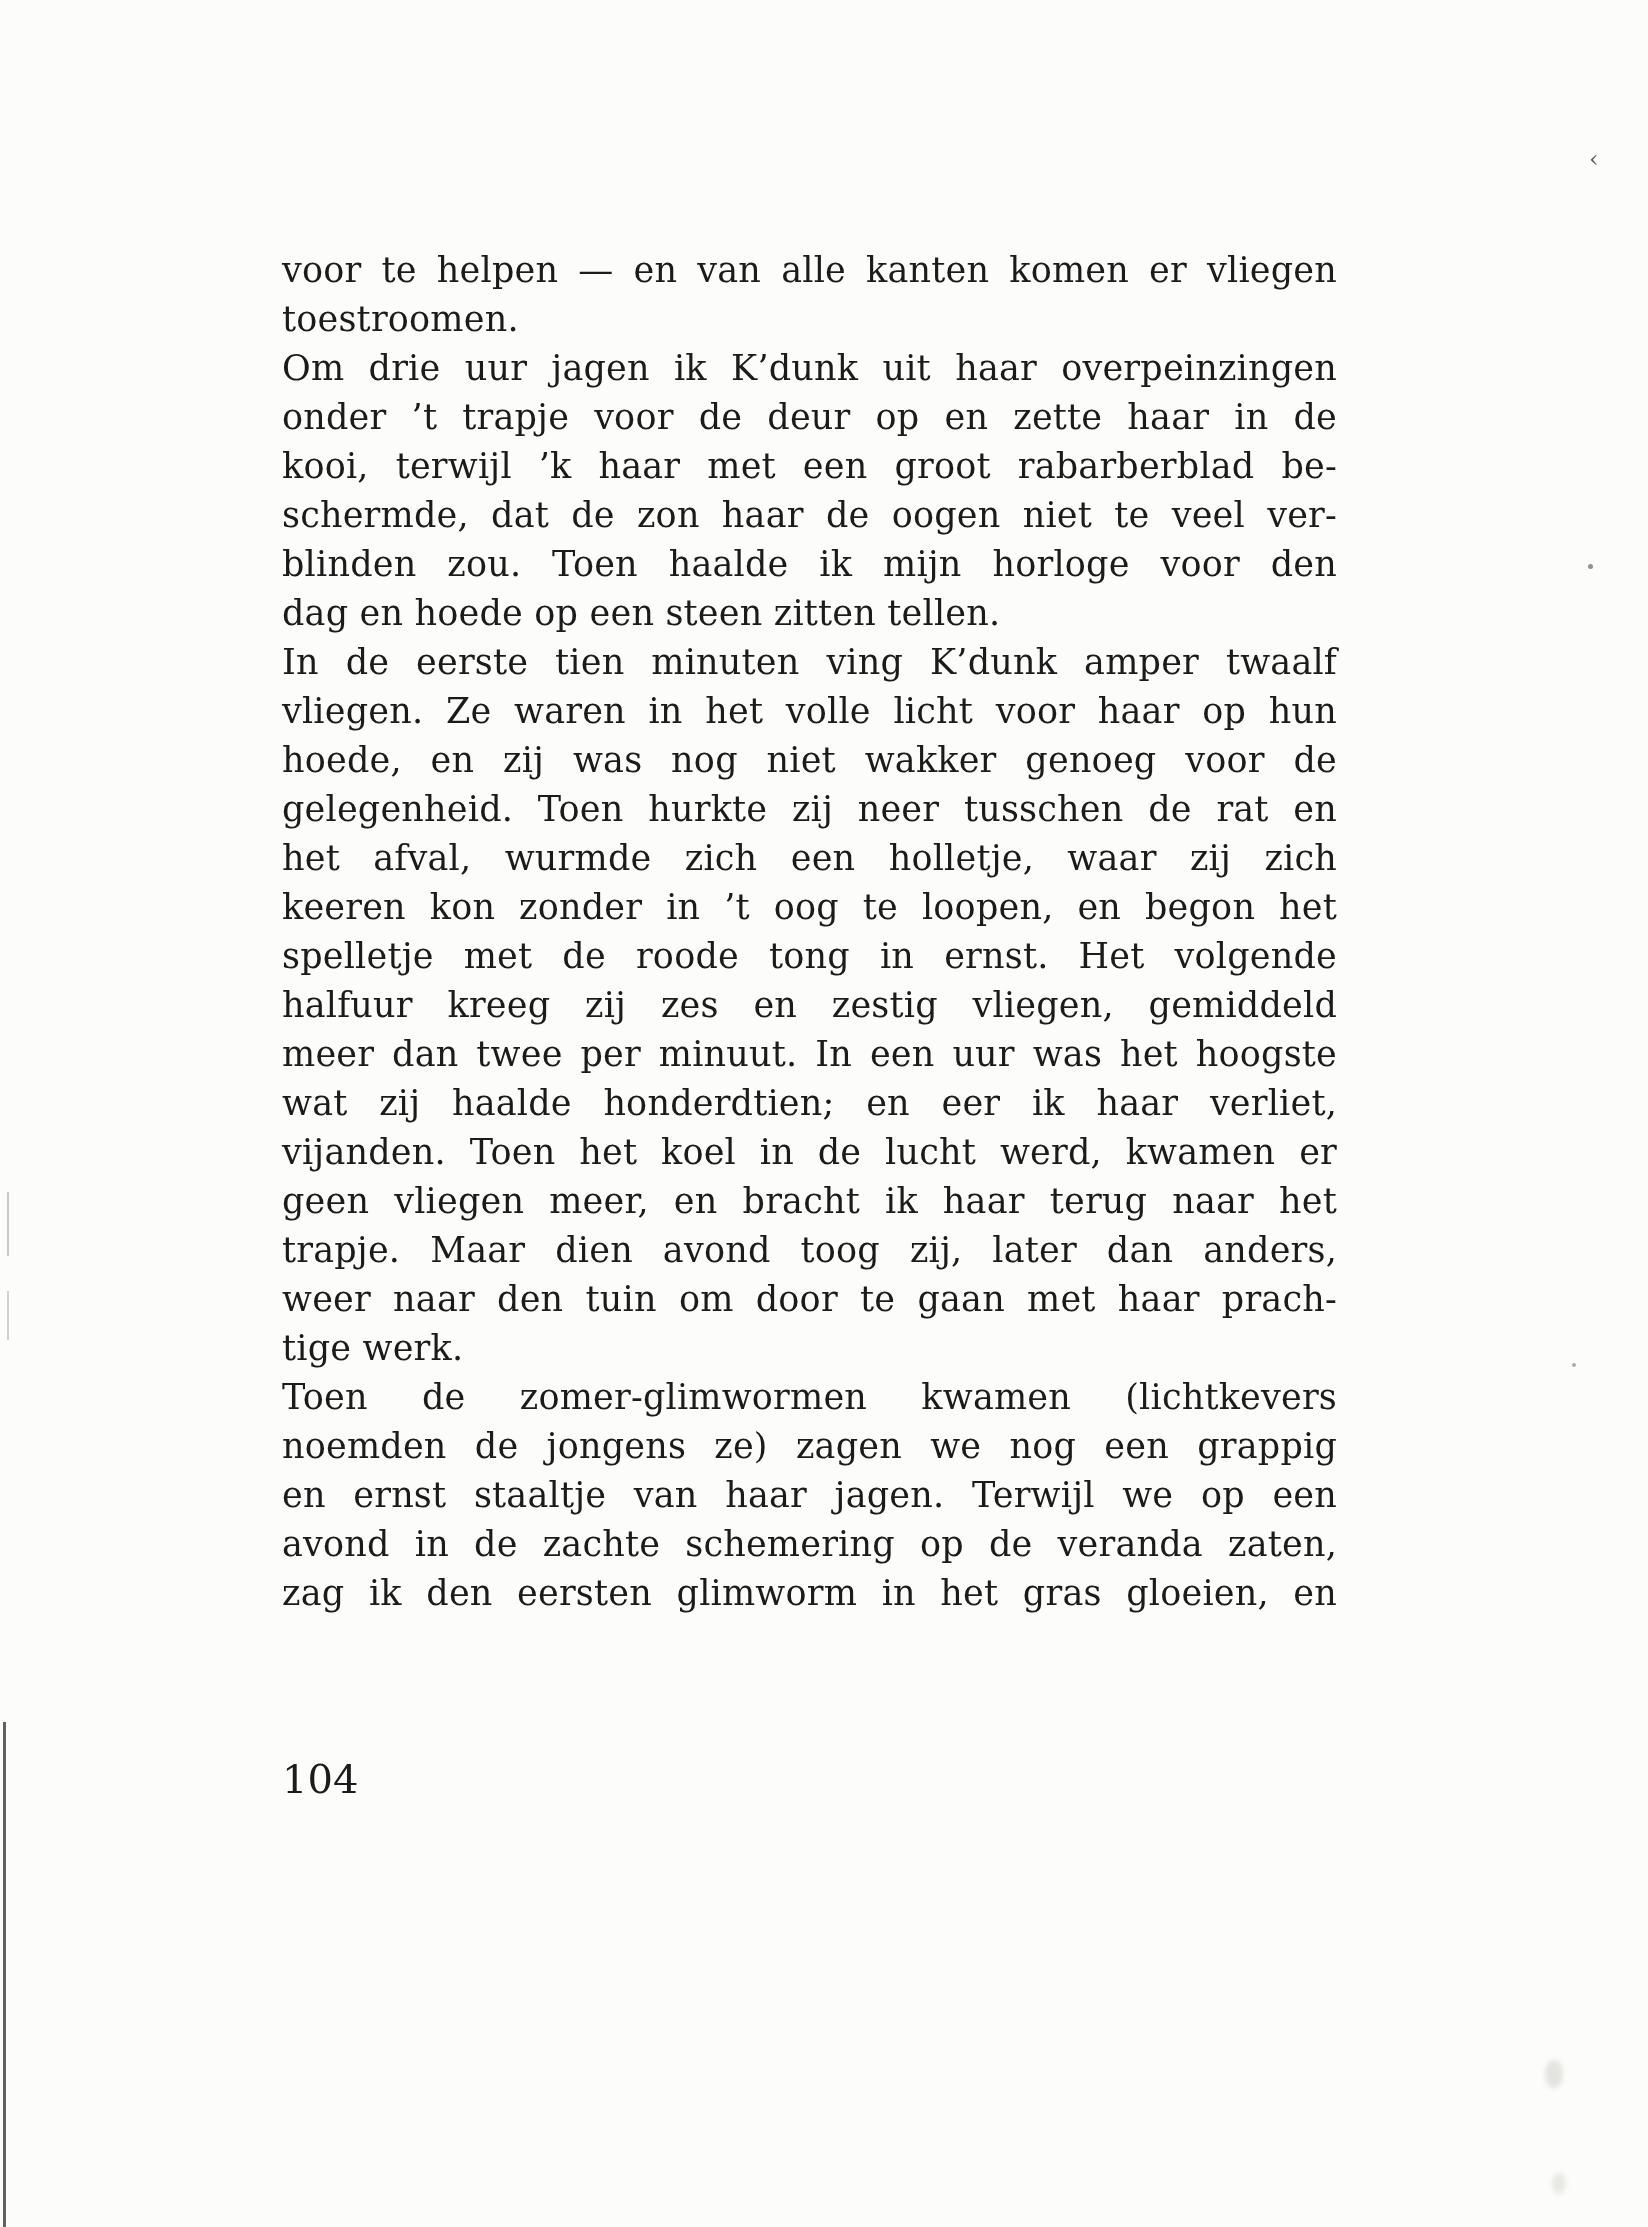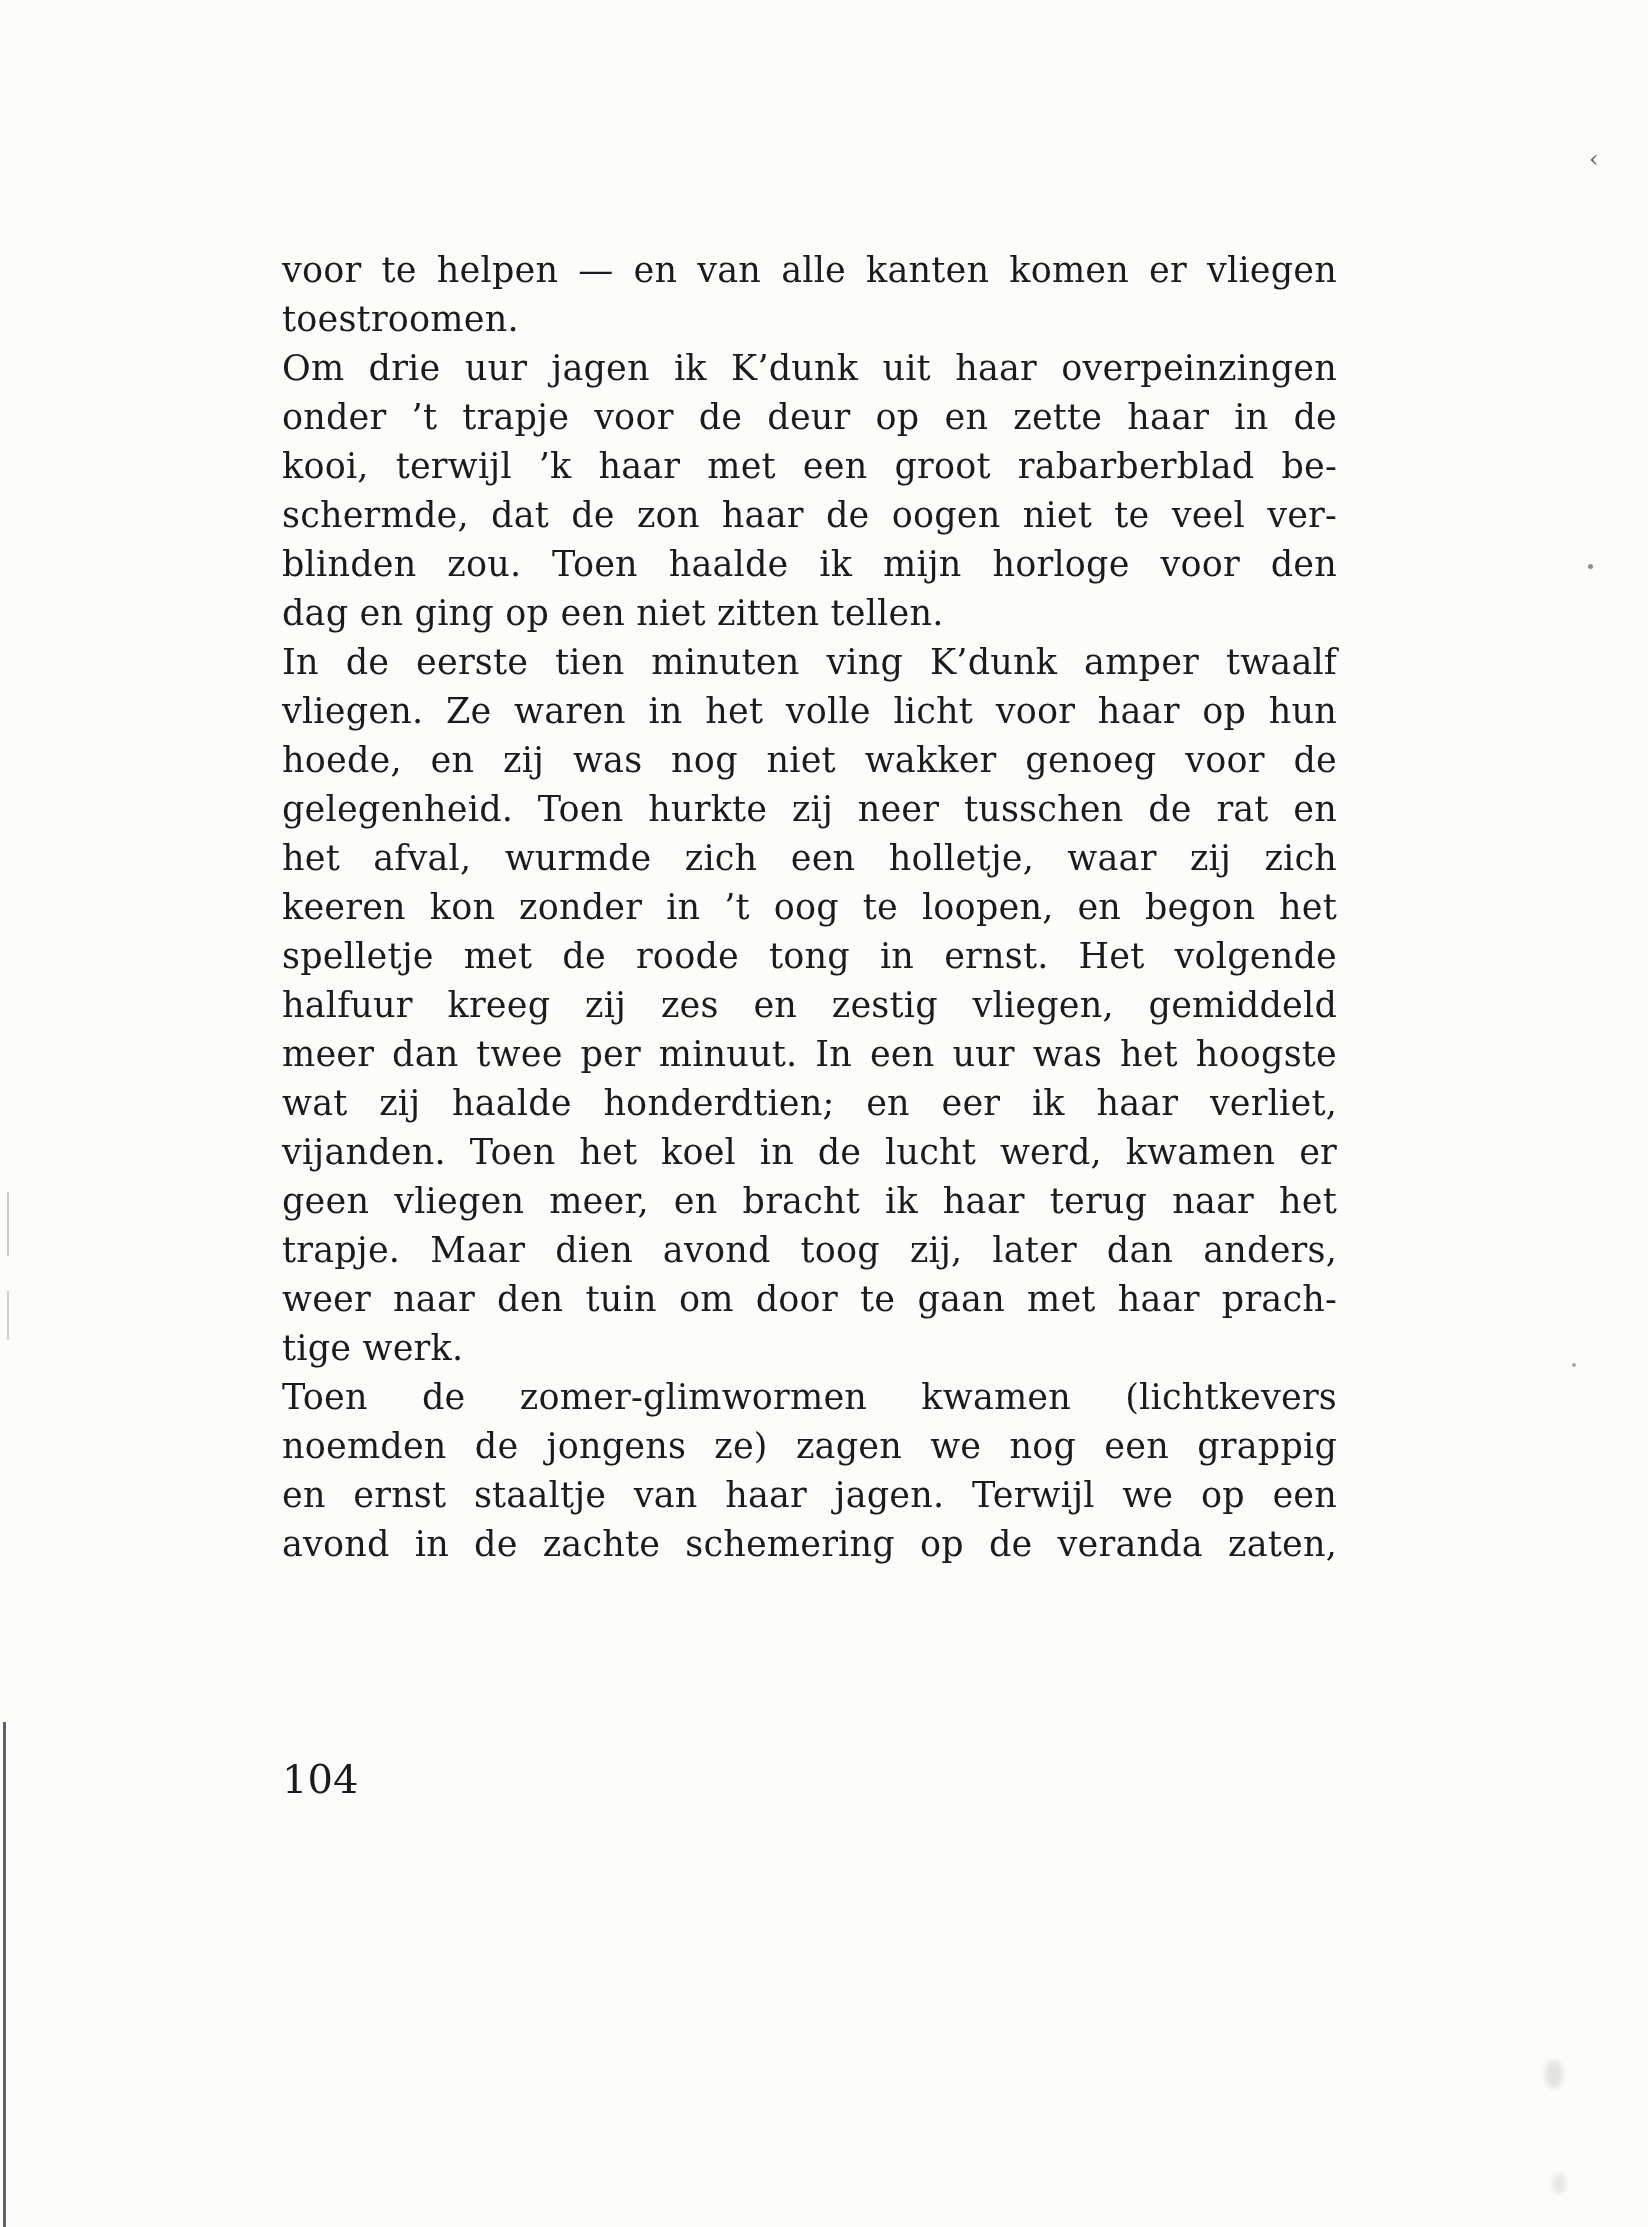--- a/index.html
+++ b/index.html
@@ -125,40 +125,41 @@
 <div class="page">
 
   <div class="text-block">
       <div class="line">voor te helpen — en van alle kanten komen er vliegen</div>
       <div class="line para-end">toestroomen.</div>
       <div class="line">Om drie uur jagen ik K’dunk uit haar overpeinzingen</div>
       <div class="line">onder ’t trapje voor de deur op en zette haar in de</div>
       <div class="line">kooi, terwijl ’k haar met een groot rabarberblad be-</div>
       <div class="line">schermde, dat de zon haar de oogen niet te veel ver-</div>
       <div class="line">blinden zou. Toen haalde ik mijn horloge voor den</div>
-      <div class="line para-end">dag en ging op een niet zitten tellen.</div>
+      <div class="line para-end">dag en hoede op een steen zitten tellen.</div>
       <div class="line">In de eerste tien minuten ving K’dunk amper twaalf</div>
       <div class="line">vliegen. Ze waren in het volle licht voor haar op hun</div>
       <div class="line">hoede, en zij was nog niet wakker genoeg voor de</div>
       <div class="line">gelegenheid. Toen hurkte zij neer tusschen de rat en</div>
       <div class="line">het afval, wurmde zich een holletje, waar zij zich</div>
       <div class="line">keeren kon zonder in ’t oog te loopen, en begon het</div>
       <div class="line">spelletje met de roode tong in ernst. Het volgende</div>
       <div class="line">halfuur kreeg zij zes en zestig vliegen, gemiddeld</div>
       <div class="line">meer dan twee per minuut. In een uur was het hoogste</div>
       <div class="line">wat zij haalde honderdtien; en eer ik haar verliet,</div>
       <div class="line">vijanden. Toen het koel in de lucht werd, kwamen er</div>
       <div class="line">geen vliegen meer, en bracht ik haar terug naar het</div>
       <div class="line">trapje. Maar dien avond toog zij, later dan anders,</div>
       <div class="line">weer naar den tuin om door te gaan met haar prach-</div>
       <div class="line para-end">tige werk.</div>
       <div class="line">Toen de zomer-glimwormen kwamen (lichtkevers</div>
       <div class="line">noemden de jongens ze) zagen we nog een grappig</div>
       <div class="line">en ernst staaltje van haar jagen. Terwijl we op een</div>
       <div class="line">avond in de zachte schemering op de veranda zaten,</div>
+      <div class="line">zag ik den eersten glimworm in het gras gloeien, en</div>
     </div>
 
   <div class="page-number">104</div>
 
   <div class="artifact mark-top-right">‹</div>
   <div class="artifact edge-line-strong"></div>
   <div class="artifact edge-line-faint-1"></div>
   <div class="artifact edge-line-faint-2"></div>
   <div class="artifact dot-1"></div>
   <div class="artifact dot-2"></div>

